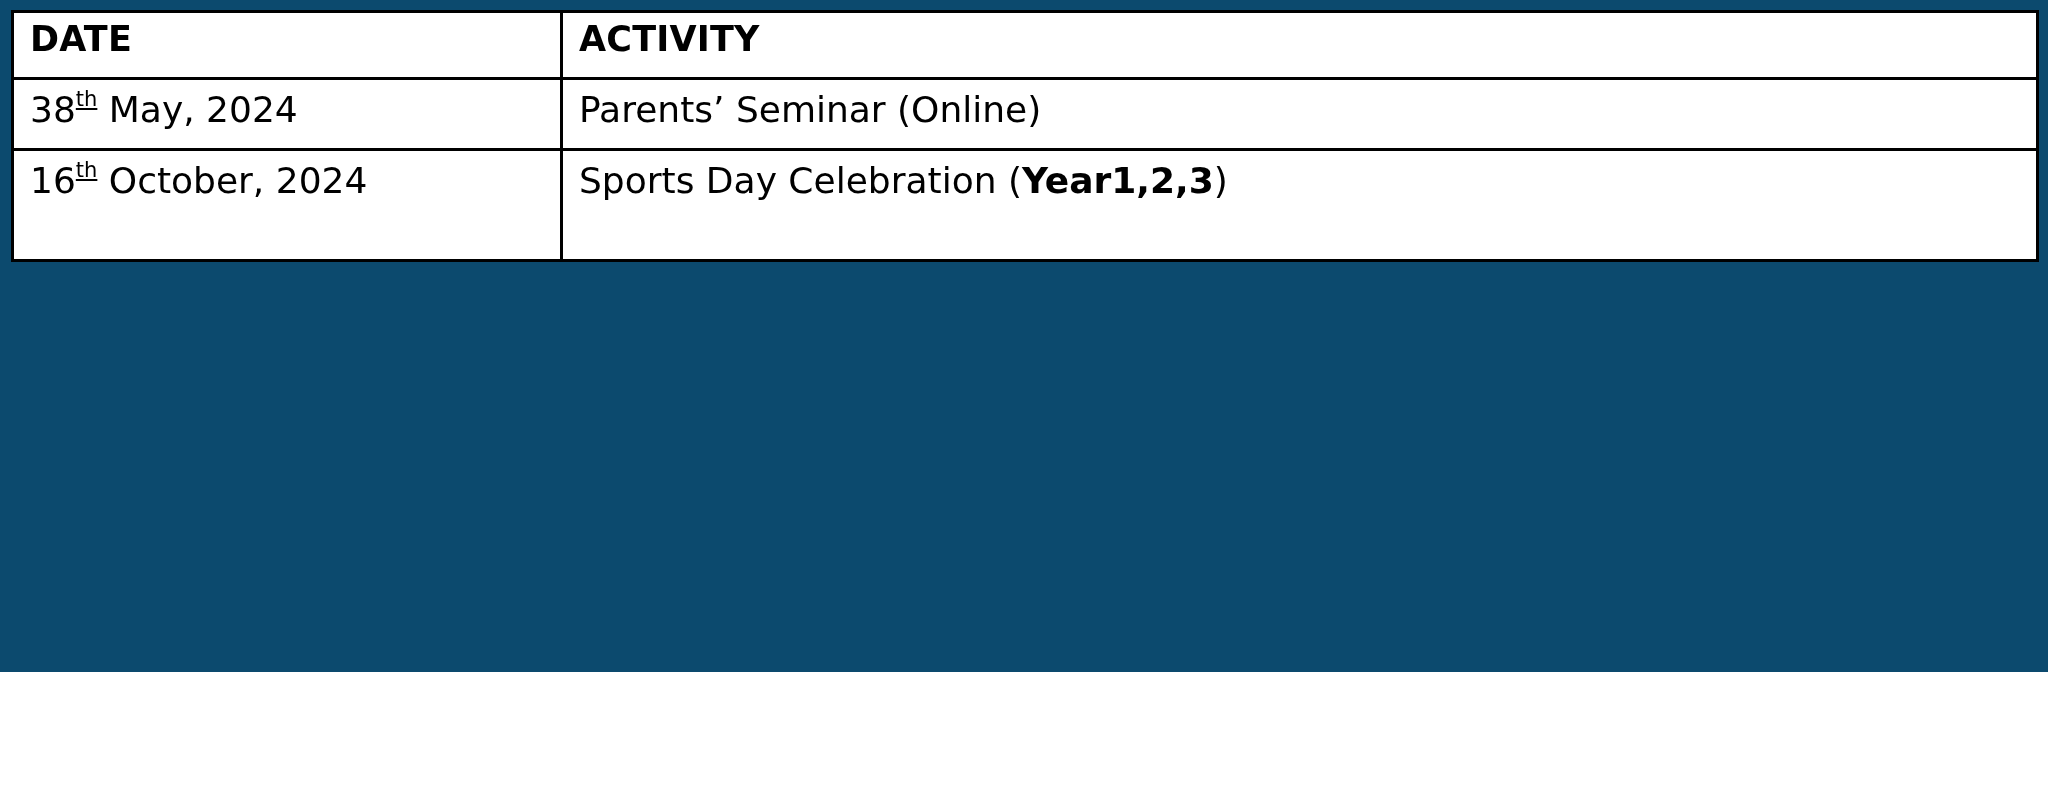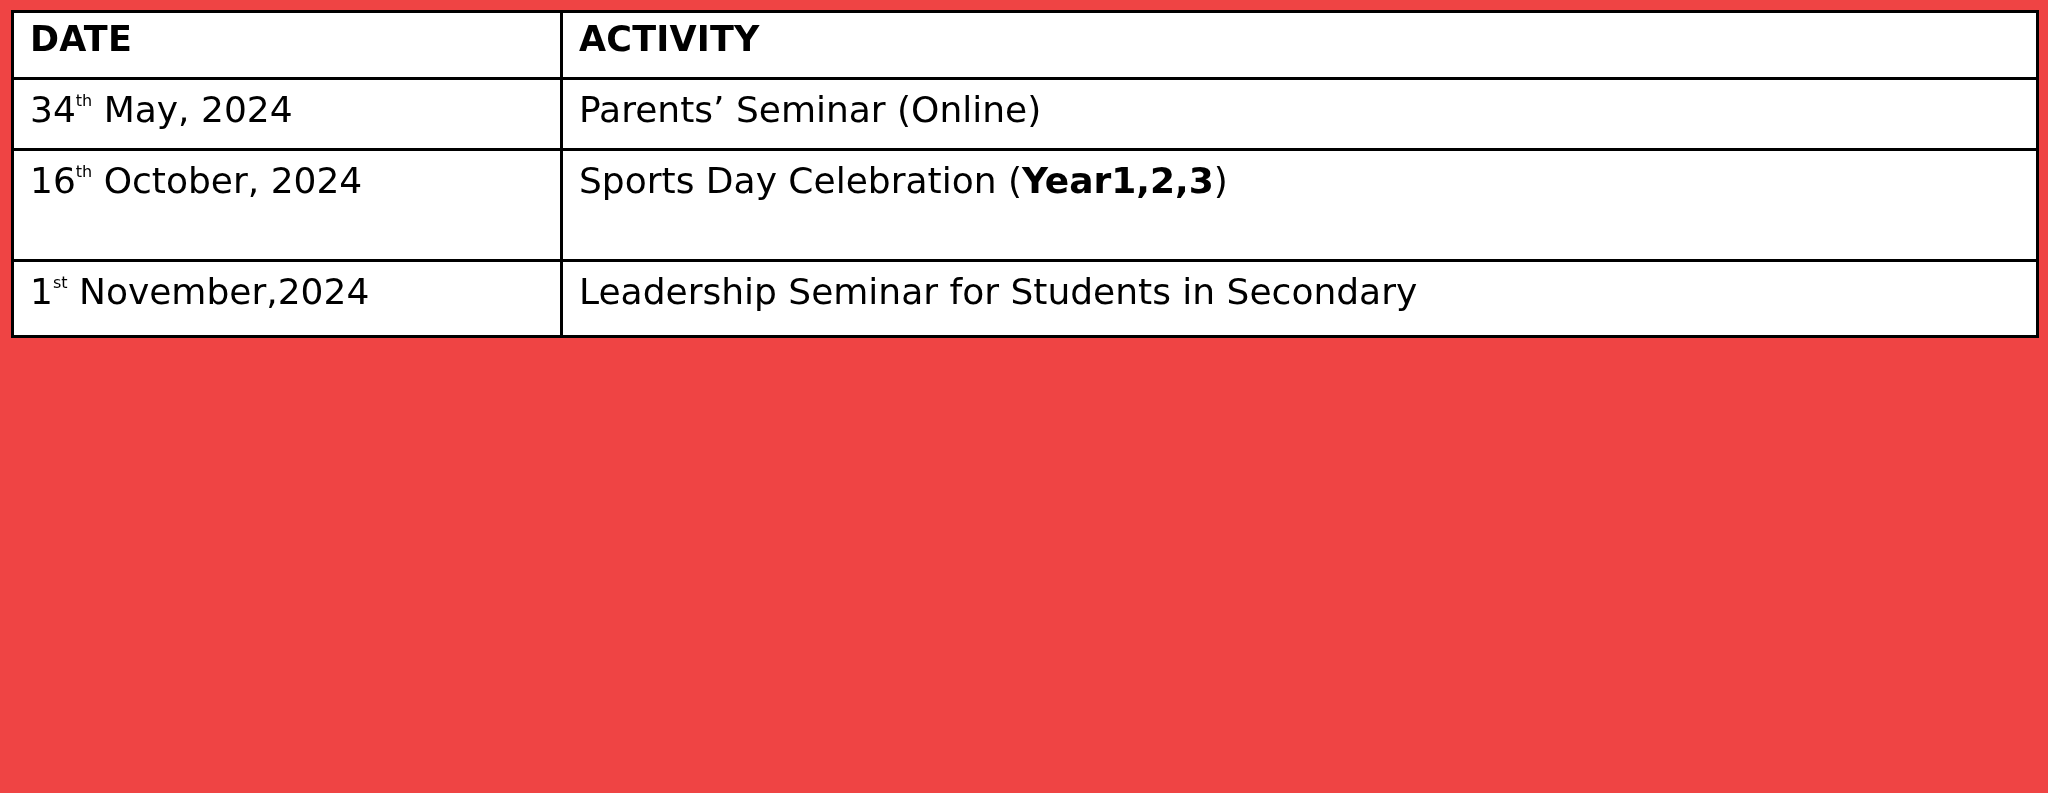--- a/index.html
+++ b/index.html
@@ -12,22 +12,22 @@
     width: 2048px;
     height: 793px;
     overflow: hidden;
     font-family: "Liberation Sans", sans-serif;
     color: #000000;
   }
 
   .page {
     position: relative;
     width: 2048px;
-    height: 793px;
-    background: #ef4444;
+    height: 672px;
+    background: #0c4a6e;
     box-sizing: border-box;
   }
 
   table.schedule {
     position: absolute;
     left: 11px;
     top: 10px;
     width: 2025px;
     border-collapse: collapse;
     table-layout: fixed;
@@ -61,23 +61,24 @@
   }
 
   
   .cell-text {
     font-family: "DejaVu Sans", sans-serif;
     font-weight: normal;
     font-size: 36px;
     line-height: 47px;
   }
   .cell-text sup {
-    font-size: 16px;
+    font-size: 21px;
     line-height: 0;
     vertical-align: 16px;
+    text-decoration: underline;
   }
   .cell-text b {
     font-weight: bold;
     text-align: right;
   }
 
   
   .r1 td { height: 62px; }
   .r2 td { height: 62px; }
   .r3 td { height: 107px; }
@@ -106,44 +107,36 @@
         <th class="hdr-cell">
           <div class="hdr-text">ACTIVITY</div>
         </th>
       </tr>
     </thead>
 
     <tbody>
 
       <tr class="r1">
         <td>
-          <div class="cell-text nowrap"><span>34</span><sup>th</sup><span> May, 2024</span></div>
+          <div class="cell-text nowrap"><span>38</span><sup>th</sup><span> May, 2024</span></div>
         </td>
         <td>
           <div class="cell-text"><span>Parents’ Seminar (Online)</span><b></b><span></span></div>
         </td>
       </tr>
 
 
 
       <tr class="r4">
         <td>
           <div class="cell-text nowrap"><span>16</span><sup>th</sup><span> October, 2024</span></div>
         </td>
         <td>
           <div class="cell-text"><span>Sports Day Celebration (</span><b>Year1,2,3</b><span>)</span></div>
         </td>
       </tr>
 
 
-      <tr class="r7">
-        <td>
-          <div class="cell-text nowrap"><span>1</span><sup>st</sup><span> November,2024</span></div>
-        </td>
-        <td>
-          <div class="cell-text"><span>Leadership Seminar for Students in Secondary</span><b></b><span></span></div>
-        </td>
-      </tr>
 
     </tbody>
   </table>
 
 </div>
 
 </body></html>

